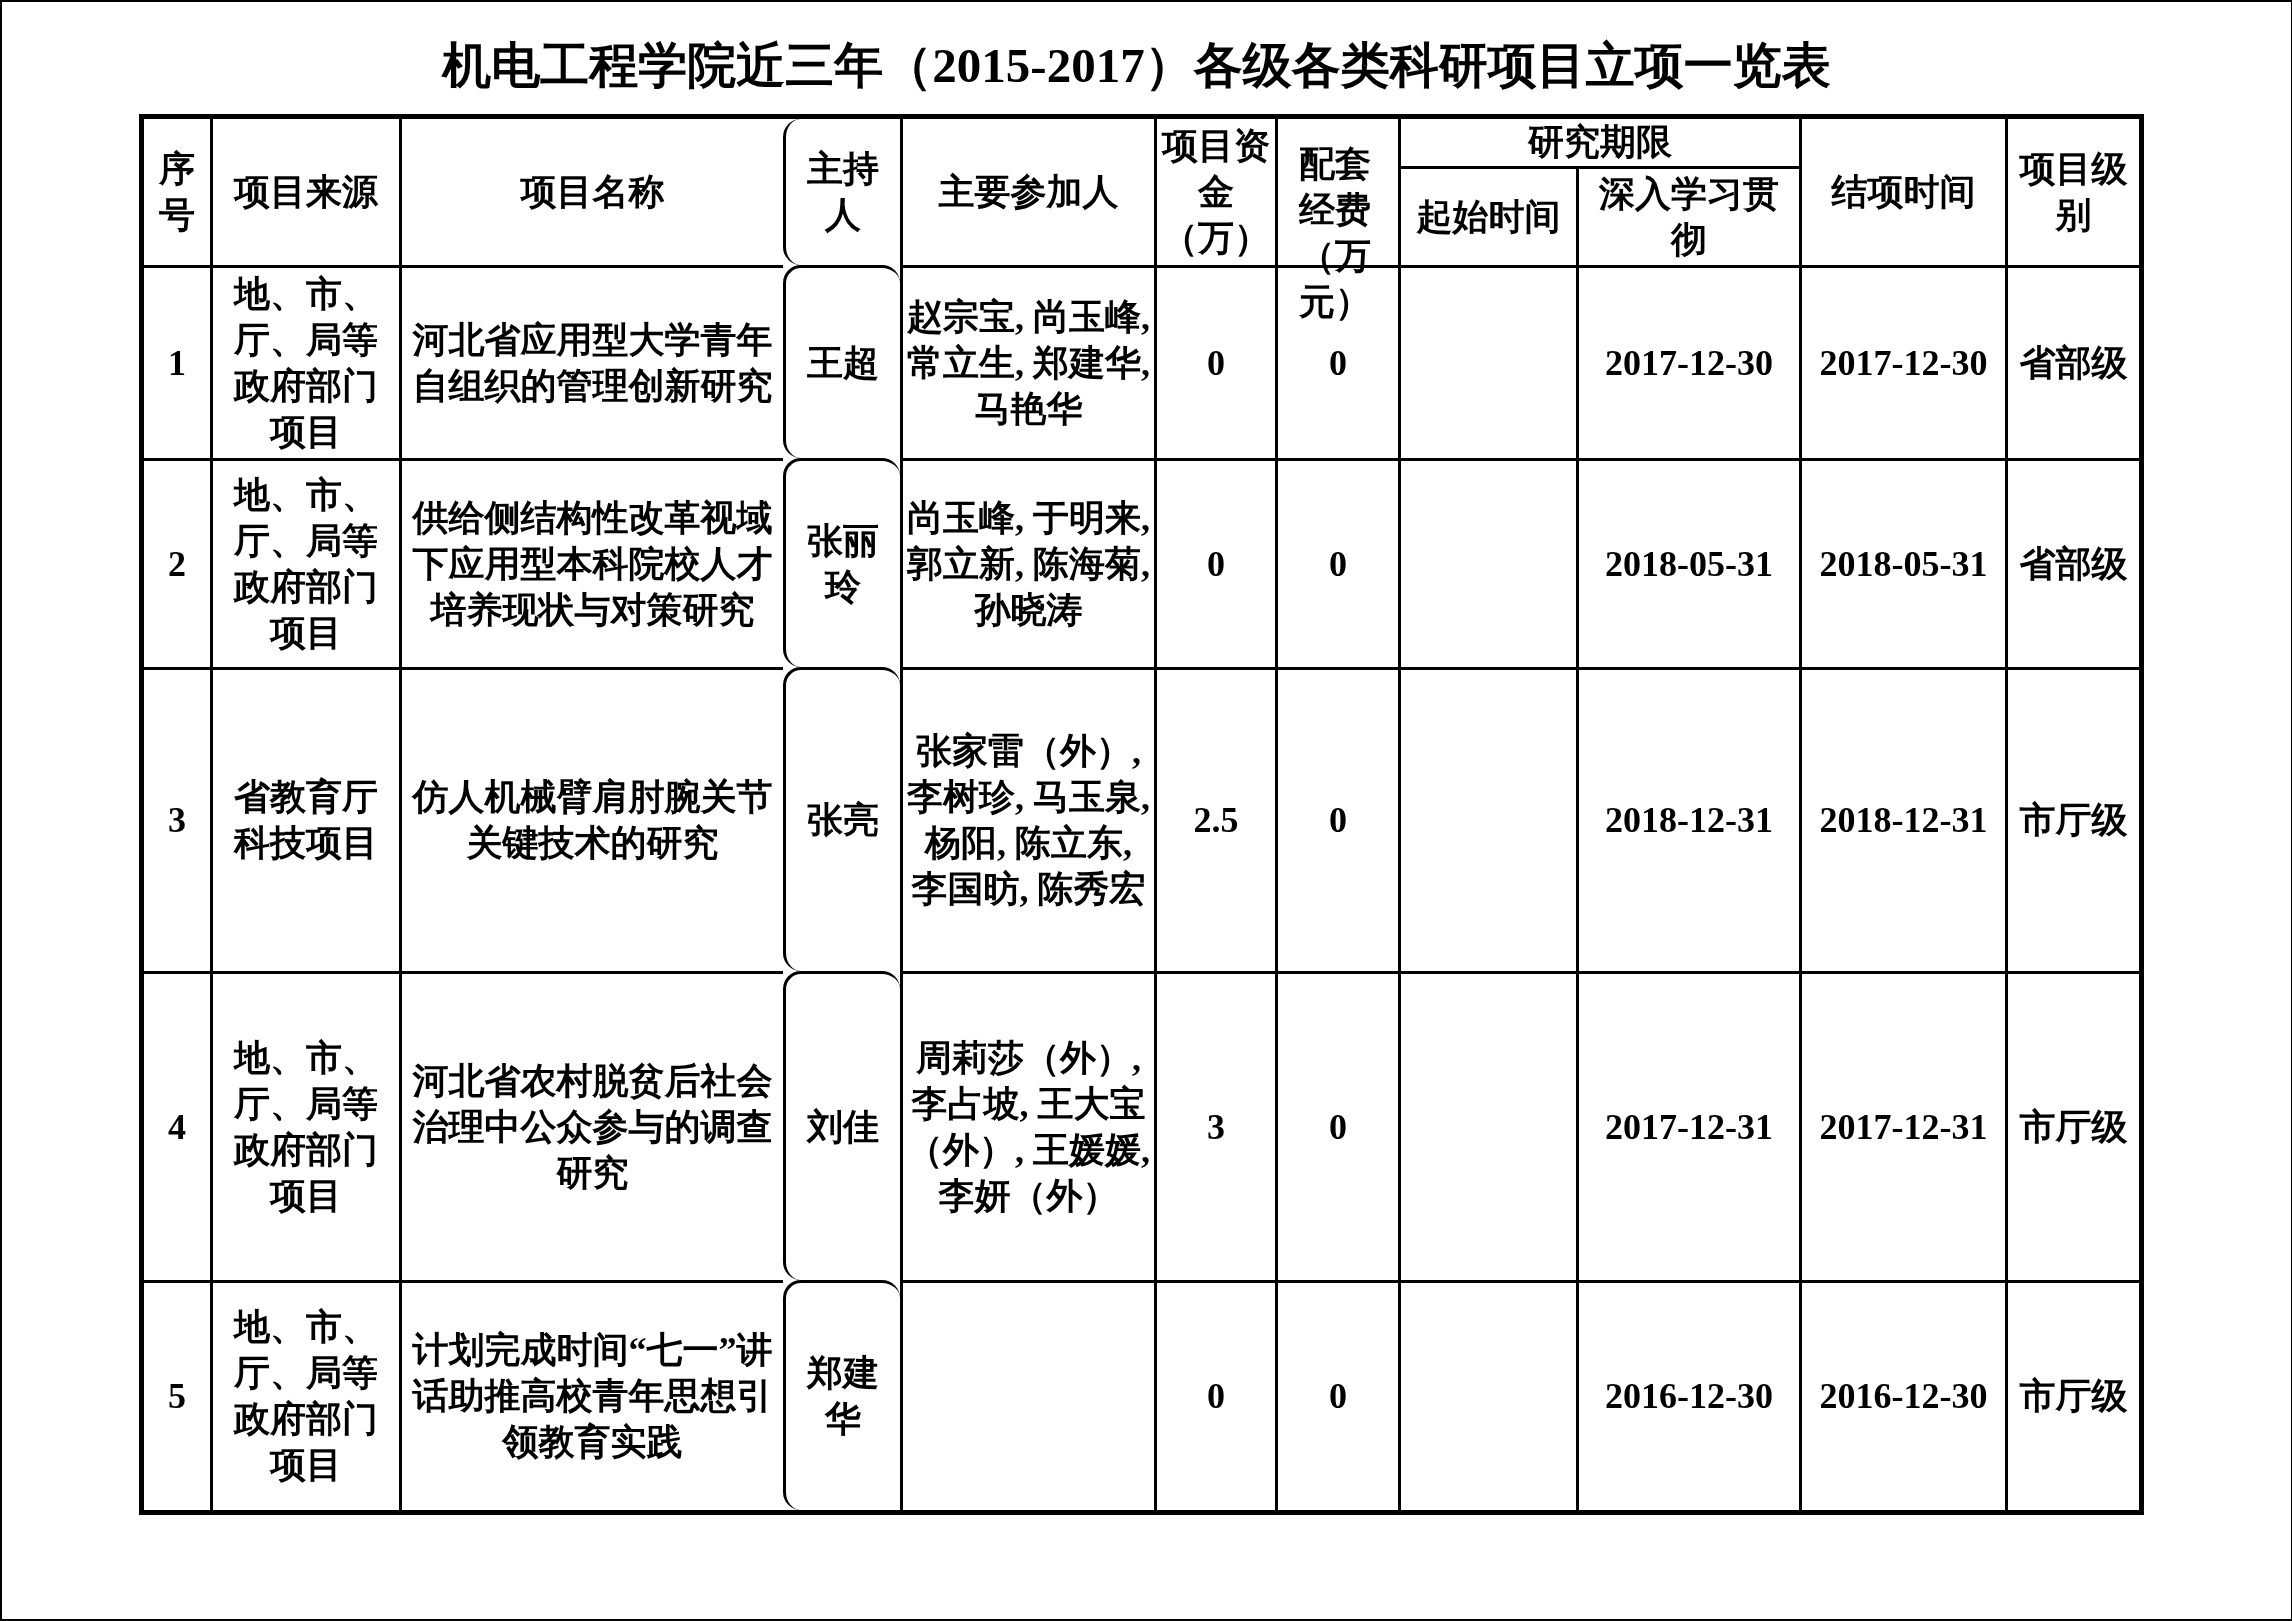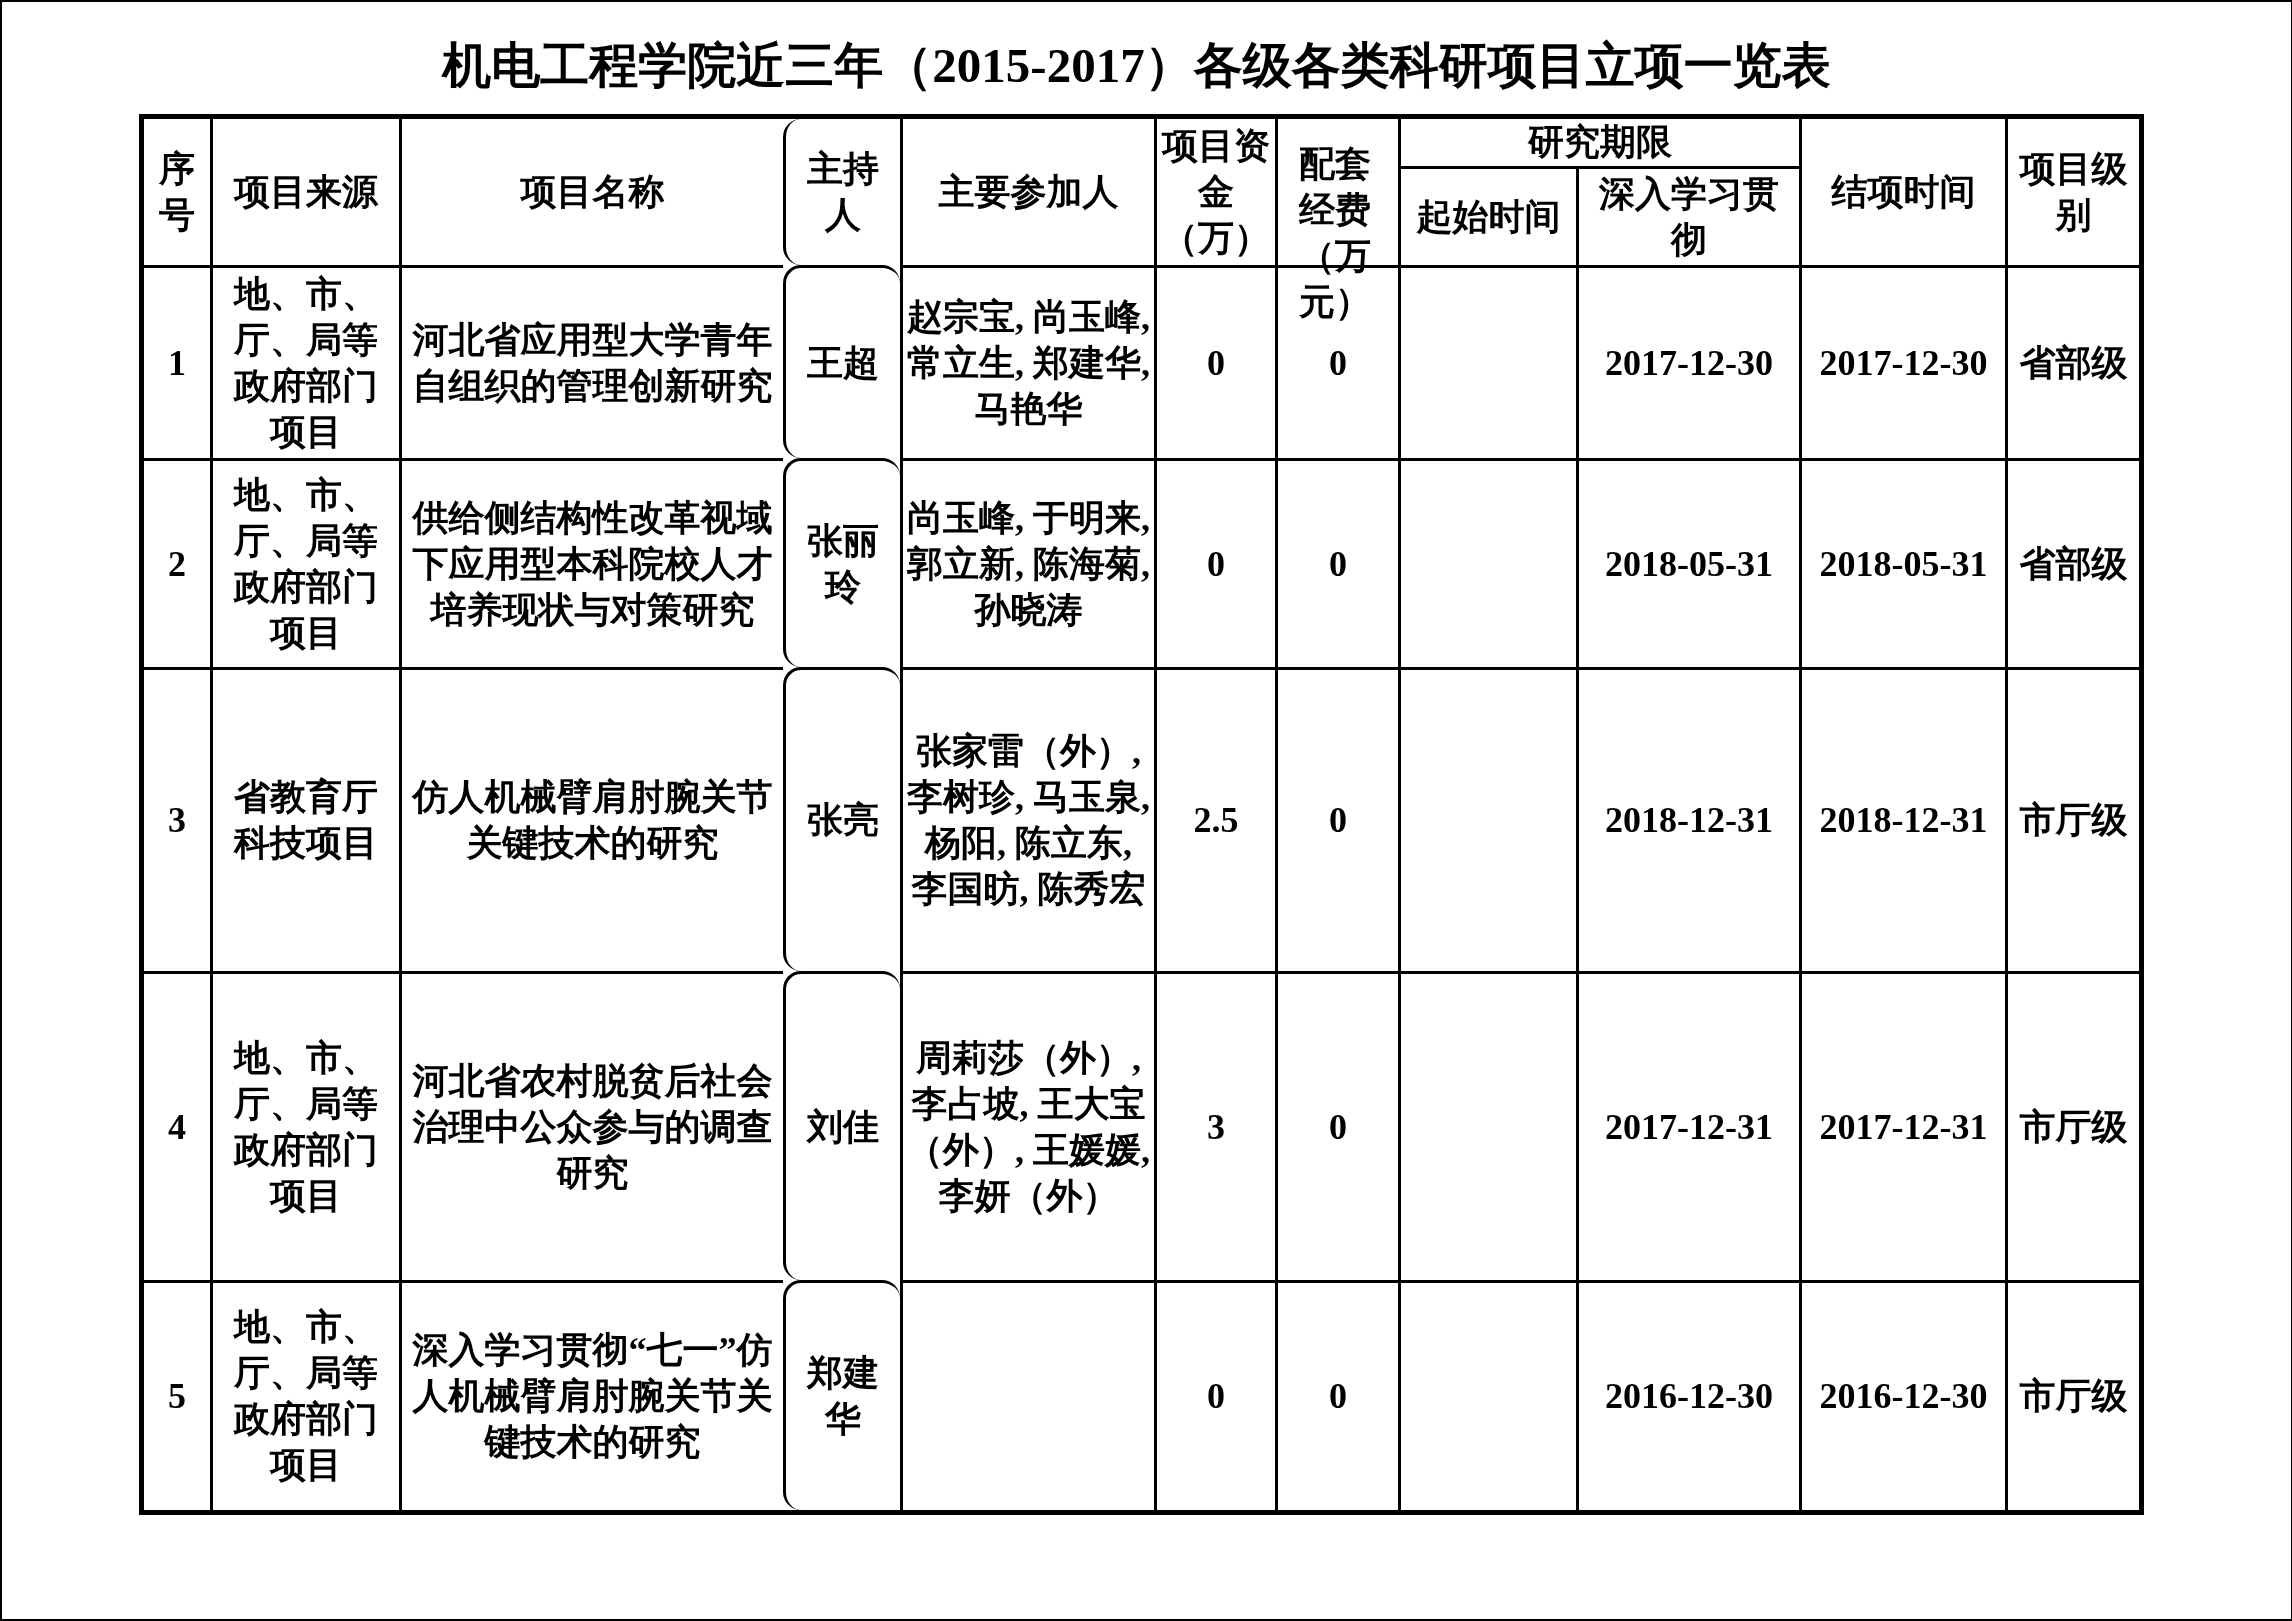--- a/index.html
+++ b/index.html
@@ -160,21 +160,21 @@
         <td>3</td>
         <td>0</td>
         <td></td>
         <td class="nowrap">2017-12-31</td>
         <td class="nowrap">2017-12-31</td>
         <td class="nowrap">市厅级</td>
       </tr>
       <tr class="r5">
         <td class="first">5</td>
         <td>地、市、厅、局等政府部门项目</td>
-        <td class="name">深入学习贯彻“七一”仿人机械臂肩肘腕关节关键技术的研究</td>
+        <td class="name">计划完成时间“七一”讲话助推高校青年思想引领教育实践</td>
         <td class="tight">郑建华</td>
         <td class="part"></td>
         <td>0</td>
         <td>0</td>
         <td></td>
         <td class="nowrap">2016-12-30</td>
         <td class="nowrap">2016-12-30</td>
         <td class="nowrap">市厅级</td>
       </tr>
     </tbody>

